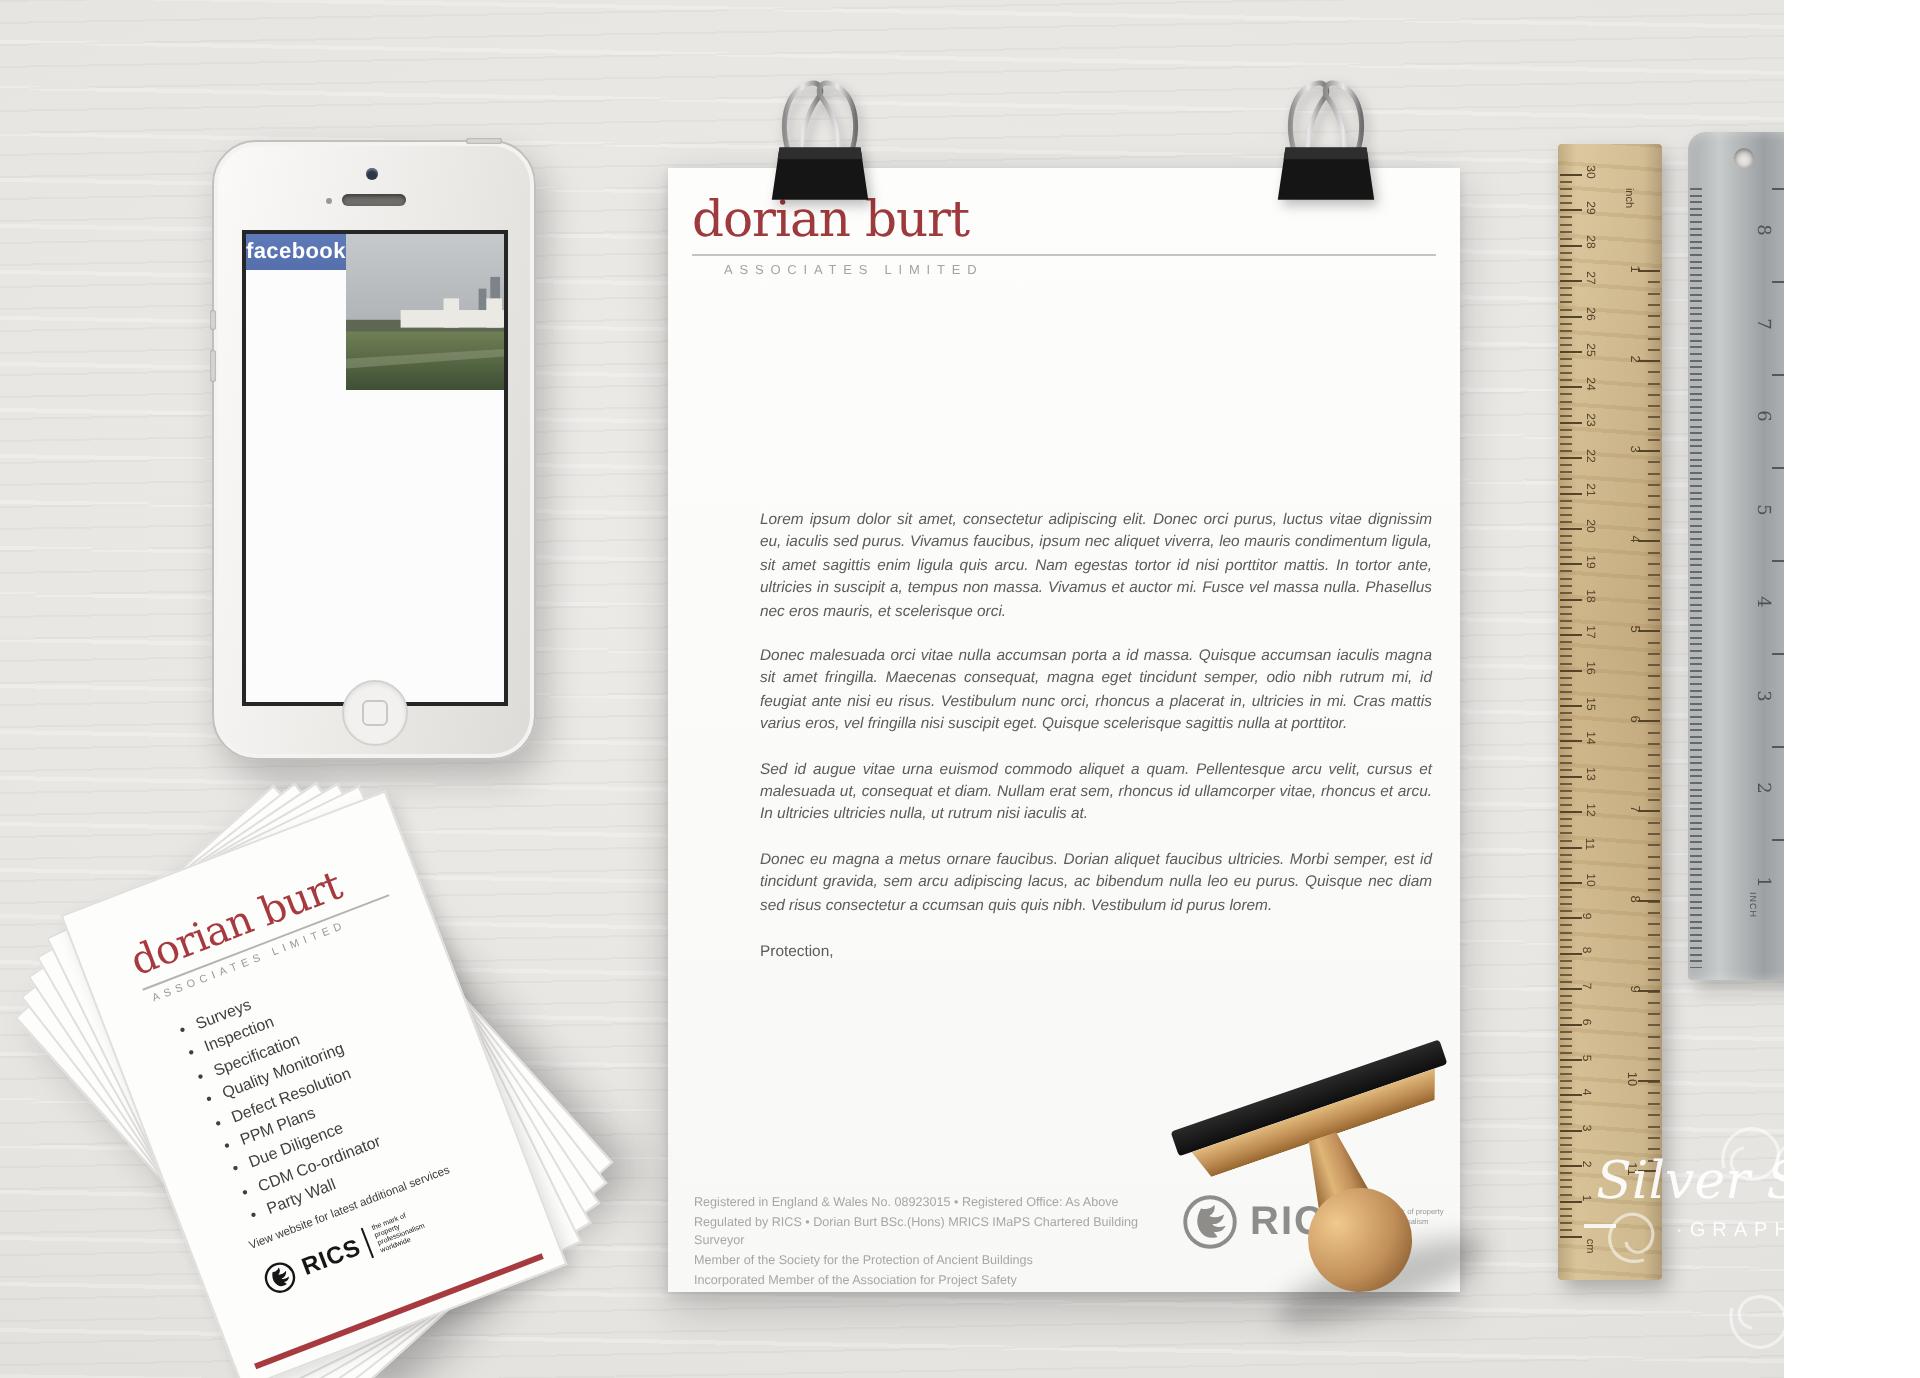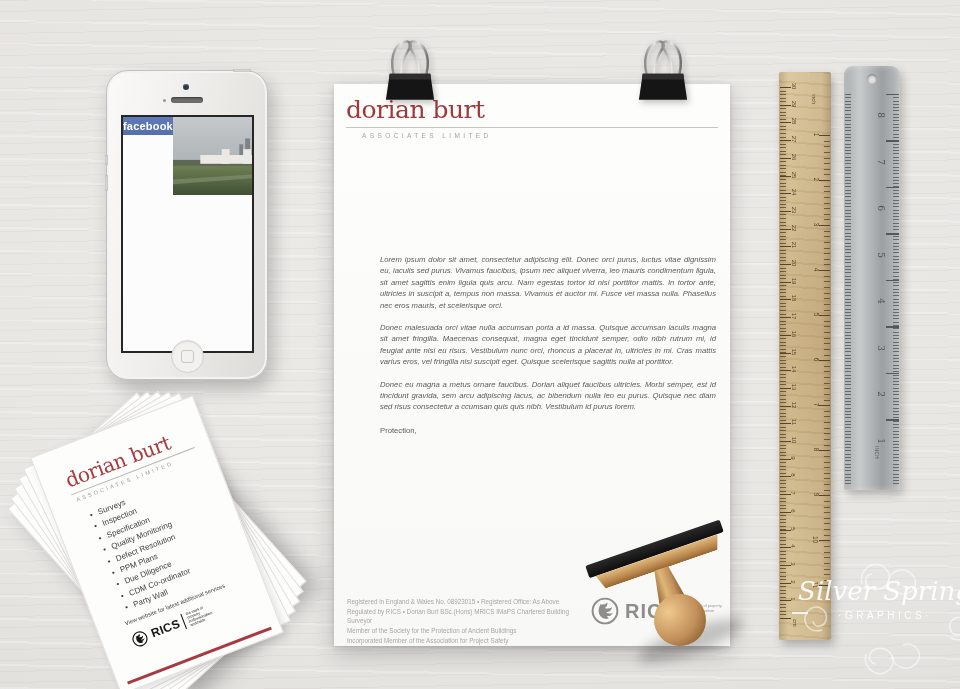--- a/index.html
+++ b/index.html
@@ -1,17 +1,17 @@
 <!DOCTYPE html>
 <html><head>
 <meta charset="utf-8">
 <style>
   html,body{margin:0;padding:0;}
   body{font-family:"Liberation Sans",sans-serif;}
-  .scene{position:relative;width:960px;height:689px;overflow:hidden;
+  .scene{position:relative;width:892px;height:689px;overflow:hidden;
     background:
       repeating-linear-gradient(179deg, rgba(170,163,152,.10) 0 1px, rgba(0,0,0,0) 1px 11px),
       repeating-linear-gradient(1deg, rgba(255,255,255,.25) 0 2px, rgba(0,0,0,0) 2px 23px),
       radial-gradient(120% 90% at 50% 40%, #edebe8 0%, #e7e5e2 60%, #dddbd7 100%);}
   
   .paper{position:absolute;left:334px;top:84px;width:396px;height:562px;background:linear-gradient(180deg,#fdfdfc,#f8f8f6);
     box-shadow:0 8px 22px rgba(0,0,0,.20), 0 2px 5px rgba(0,0,0,.12);z-index:2;}
   .lh-logo{position:absolute;left:12px;top:12px;width:376px;}
   .lh-name{font-family:"DejaVu Serif",serif;font-size:25px;color:#9e3a3d;letter-spacing:-.5px;line-height:28px;}
   .lh-rule{height:1px;background:#c6c4c1;margin-top:3px;width:372px;}
@@ -133,20 +133,21 @@
   <div class="paper">
     <div class="lh-logo">
       <div class="lh-name">dorian burt</div>
       <div class="lh-rule"></div>
       <div class="lh-sub">ASSOCIATES LIMITED</div>
     </div>
     <div class="lh-body">
       <div id="letter-paragraphs">
           <p>Lorem ipsum dolor sit amet, consectetur adipiscing elit. Donec orci purus, luctus vitae dignissim eu, iaculis sed purus. Vivamus faucibus, ipsum nec aliquet viverra, leo mauris condimentum ligula, sit amet sagittis enim ligula quis arcu. Nam egestas tortor id nisi porttitor mattis. In tortor ante, ultricies in suscipit a, tempus non massa. Vivamus et auctor mi. Fusce vel massa nulla. Phasellus nec eros mauris, et scelerisque orci.</p>
           <p>Donec malesuada orci vitae nulla accumsan porta a id massa. Quisque accumsan iaculis magna sit amet fringilla. Maecenas consequat, magna eget tincidunt semper, odio nibh rutrum mi, id feugiat ante nisi eu risus. Vestibulum nunc orci, rhoncus a placerat in, ultricies in mi. Cras mattis varius eros, vel fringilla nisi suscipit eget. Quisque scelerisque sagittis nulla at porttitor.</p>
+          <p>Sed id augue vitae urna euismod commodo aliquet a quam. Pellentesque arcu velit, cursus et malesuada ut, consequat et diam. Nullam erat sem, rhoncus id ullamcorper vitae, rhoncus et arcu. In ultricies ultricies nulla, ut rutrum nisi iaculis at.</p>
           <p>Donec eu magna a metus ornare faucibus. Dorian aliquet faucibus ultricies. Morbi semper, est id tincidunt gravida, sem arcu adipiscing lacus, ac bibendum nulla leo eu purus. Quisque nec diam sed risus consectetur a ccumsan quis quis nibh. Vestibulum id purus lorem.</p>
         </div>
       <div class="lh-closing">Protection,</div>
     </div>
     <div class="lh-footer" id="letter-footer">
         <div>Registered in England &amp; Wales No. 08923015 • Registered Office: As Above</div>
         <div>Regulated by RICS • Dorian Burt BSc.(Hons) MRICS IMaPS Chartered Building Surveyor</div>
         <div>Member of the Society for the Protection of Ancient Buildings</div>
         <div>Incorporated Member of the Association for Project Safety</div>
       </div>

